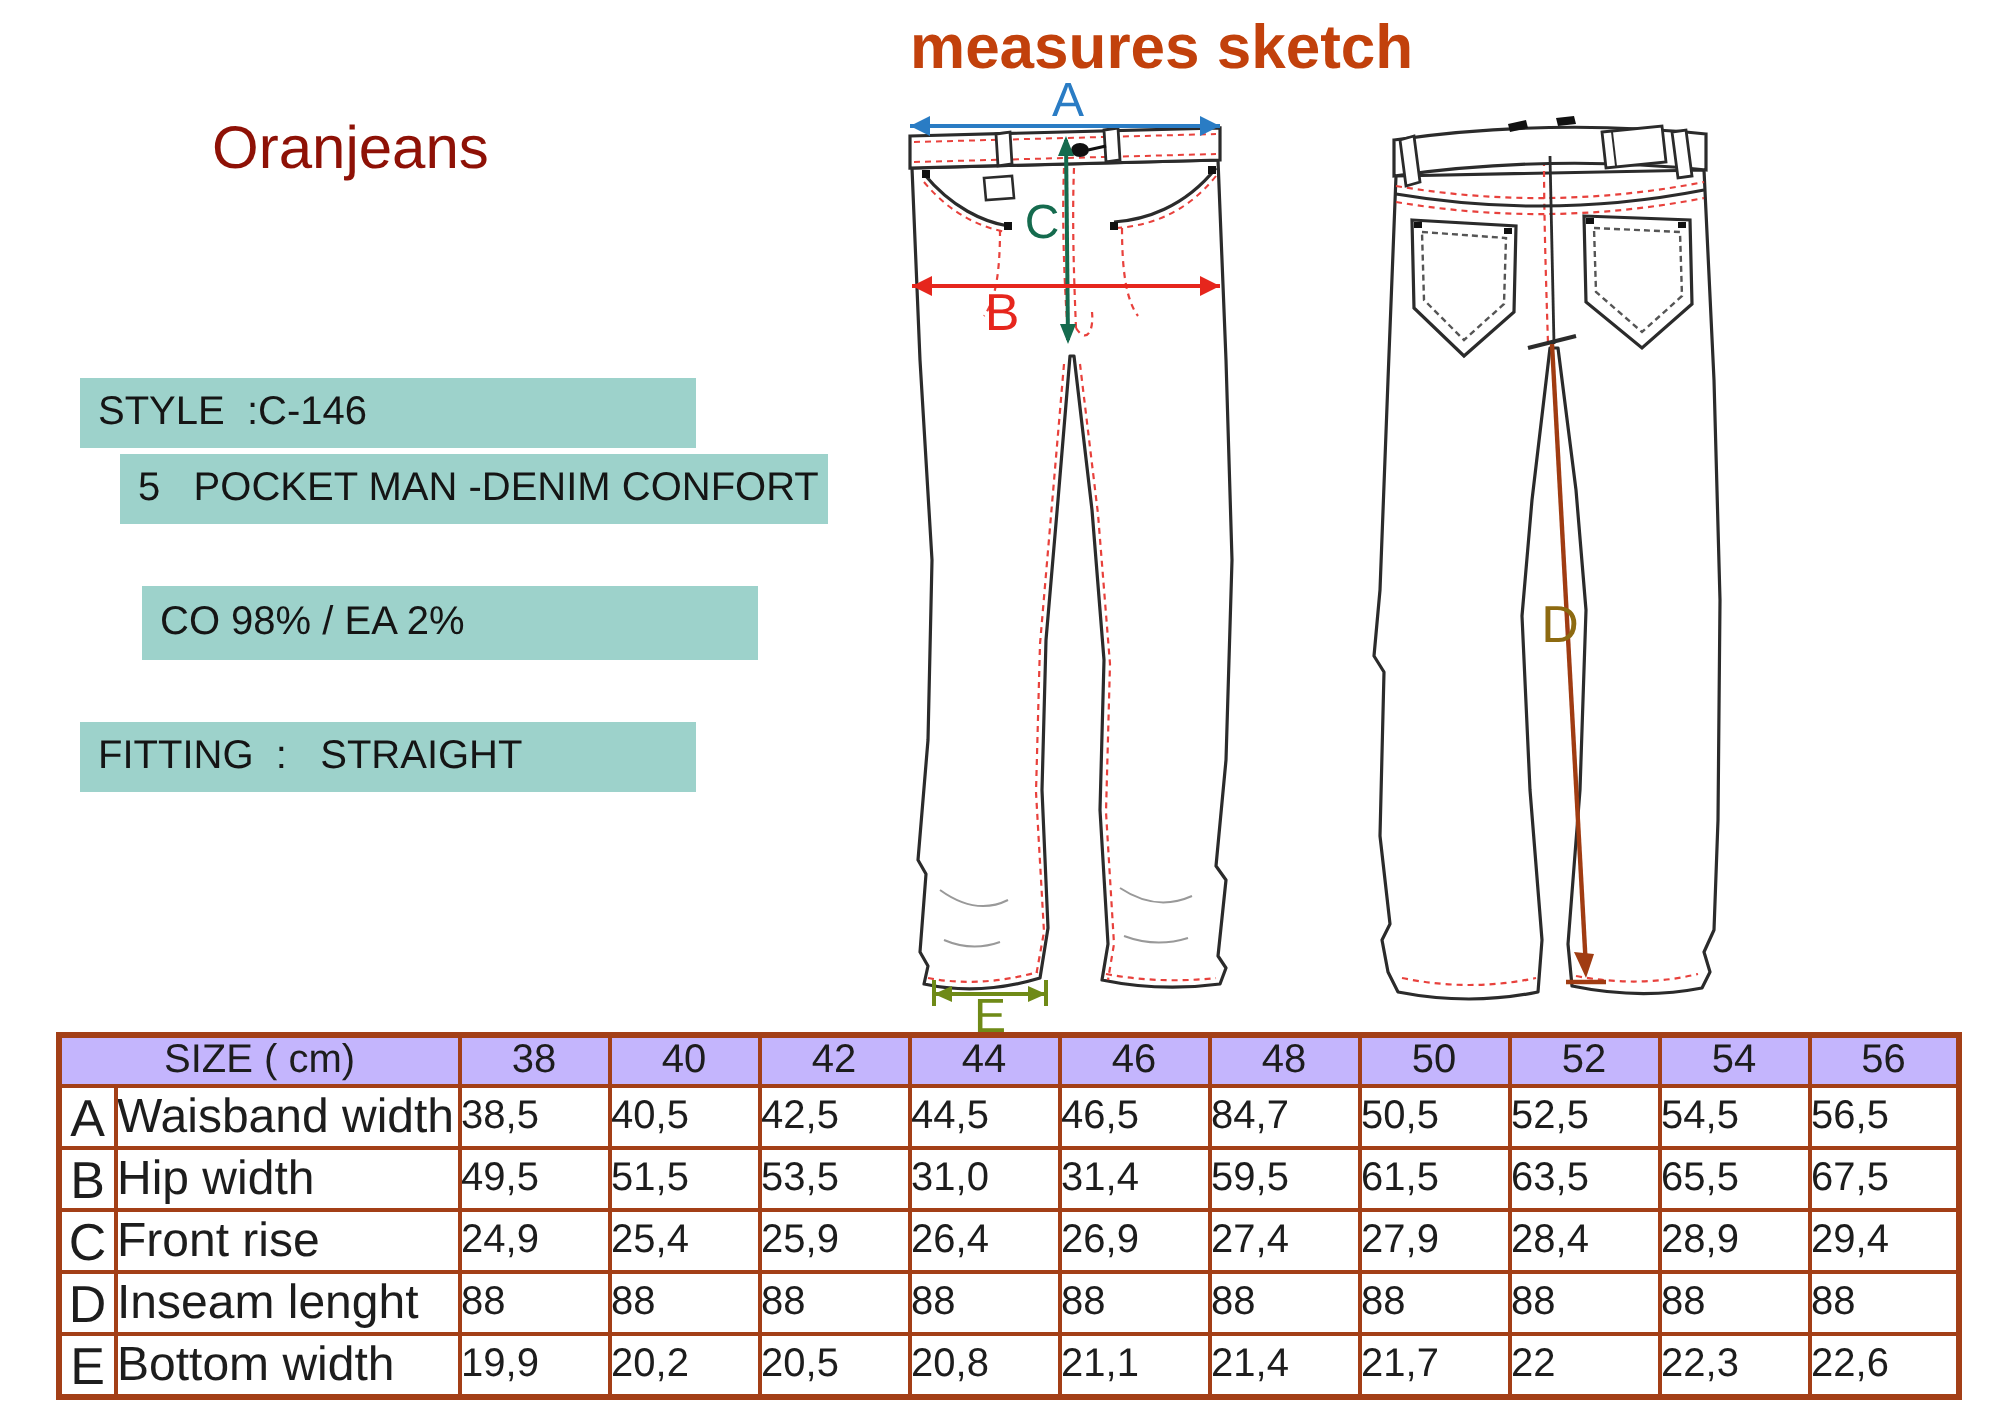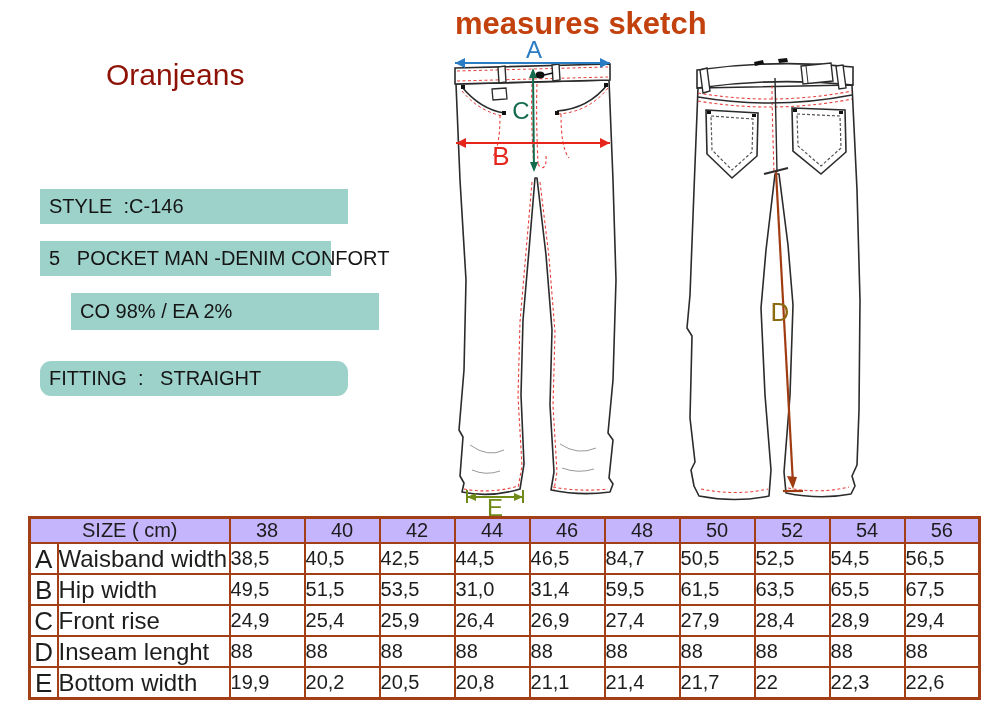--- a/index.html
+++ b/index.html
@@ -8,23 +8,23 @@
 
   .sheet-title{position:absolute;left:455px;top:6px;width:290px;text-align:left;
         font-size:31px;font-weight:bold;color:#c2410c;}
 
   .brand{position:absolute;left:106px;top:58px;font-size:30px;font-weight:normal;color:#8e1106;}
 
   .info-box{position:absolute;left:40px;width:308px;height:35px;background:#9dd2cb;
         display:flex;align-items:center;box-sizing:border-box;padding-left:9px;
         font-size:20px;white-space:pre;color:#151515;}
   .info-box.b1{top:177px;margin-top:12px;}
-  .info-box.b2{top:241px;width:291px;}
+  .info-box.b2{top:227px;width:354px;margin-left:20px;}
   .info-box.b3{top:293px;height:37px;margin-left:31px;}
-  .info-box.b4{top:361px;border-radius:11px;}
+  .info-box.b4{top:361px;}
 
   .sketch-svg{position:absolute;}
   .front-svg{left:440px;top:40px;width:200px;height:478px;}
   .back-svg{left:680px;top:40px;width:200px;height:462px;}
   .sketch-svg text{font-family:"Liberation Sans",sans-serif;}
 
   table.size-table{position:absolute;left:28px;top:516px;width:950px;
         border-collapse:collapse;table-layout:fixed;
         border:3px solid #a33f17;}
   table.size-table td{border:2px solid #a33f17;padding:0;overflow:hidden;}

